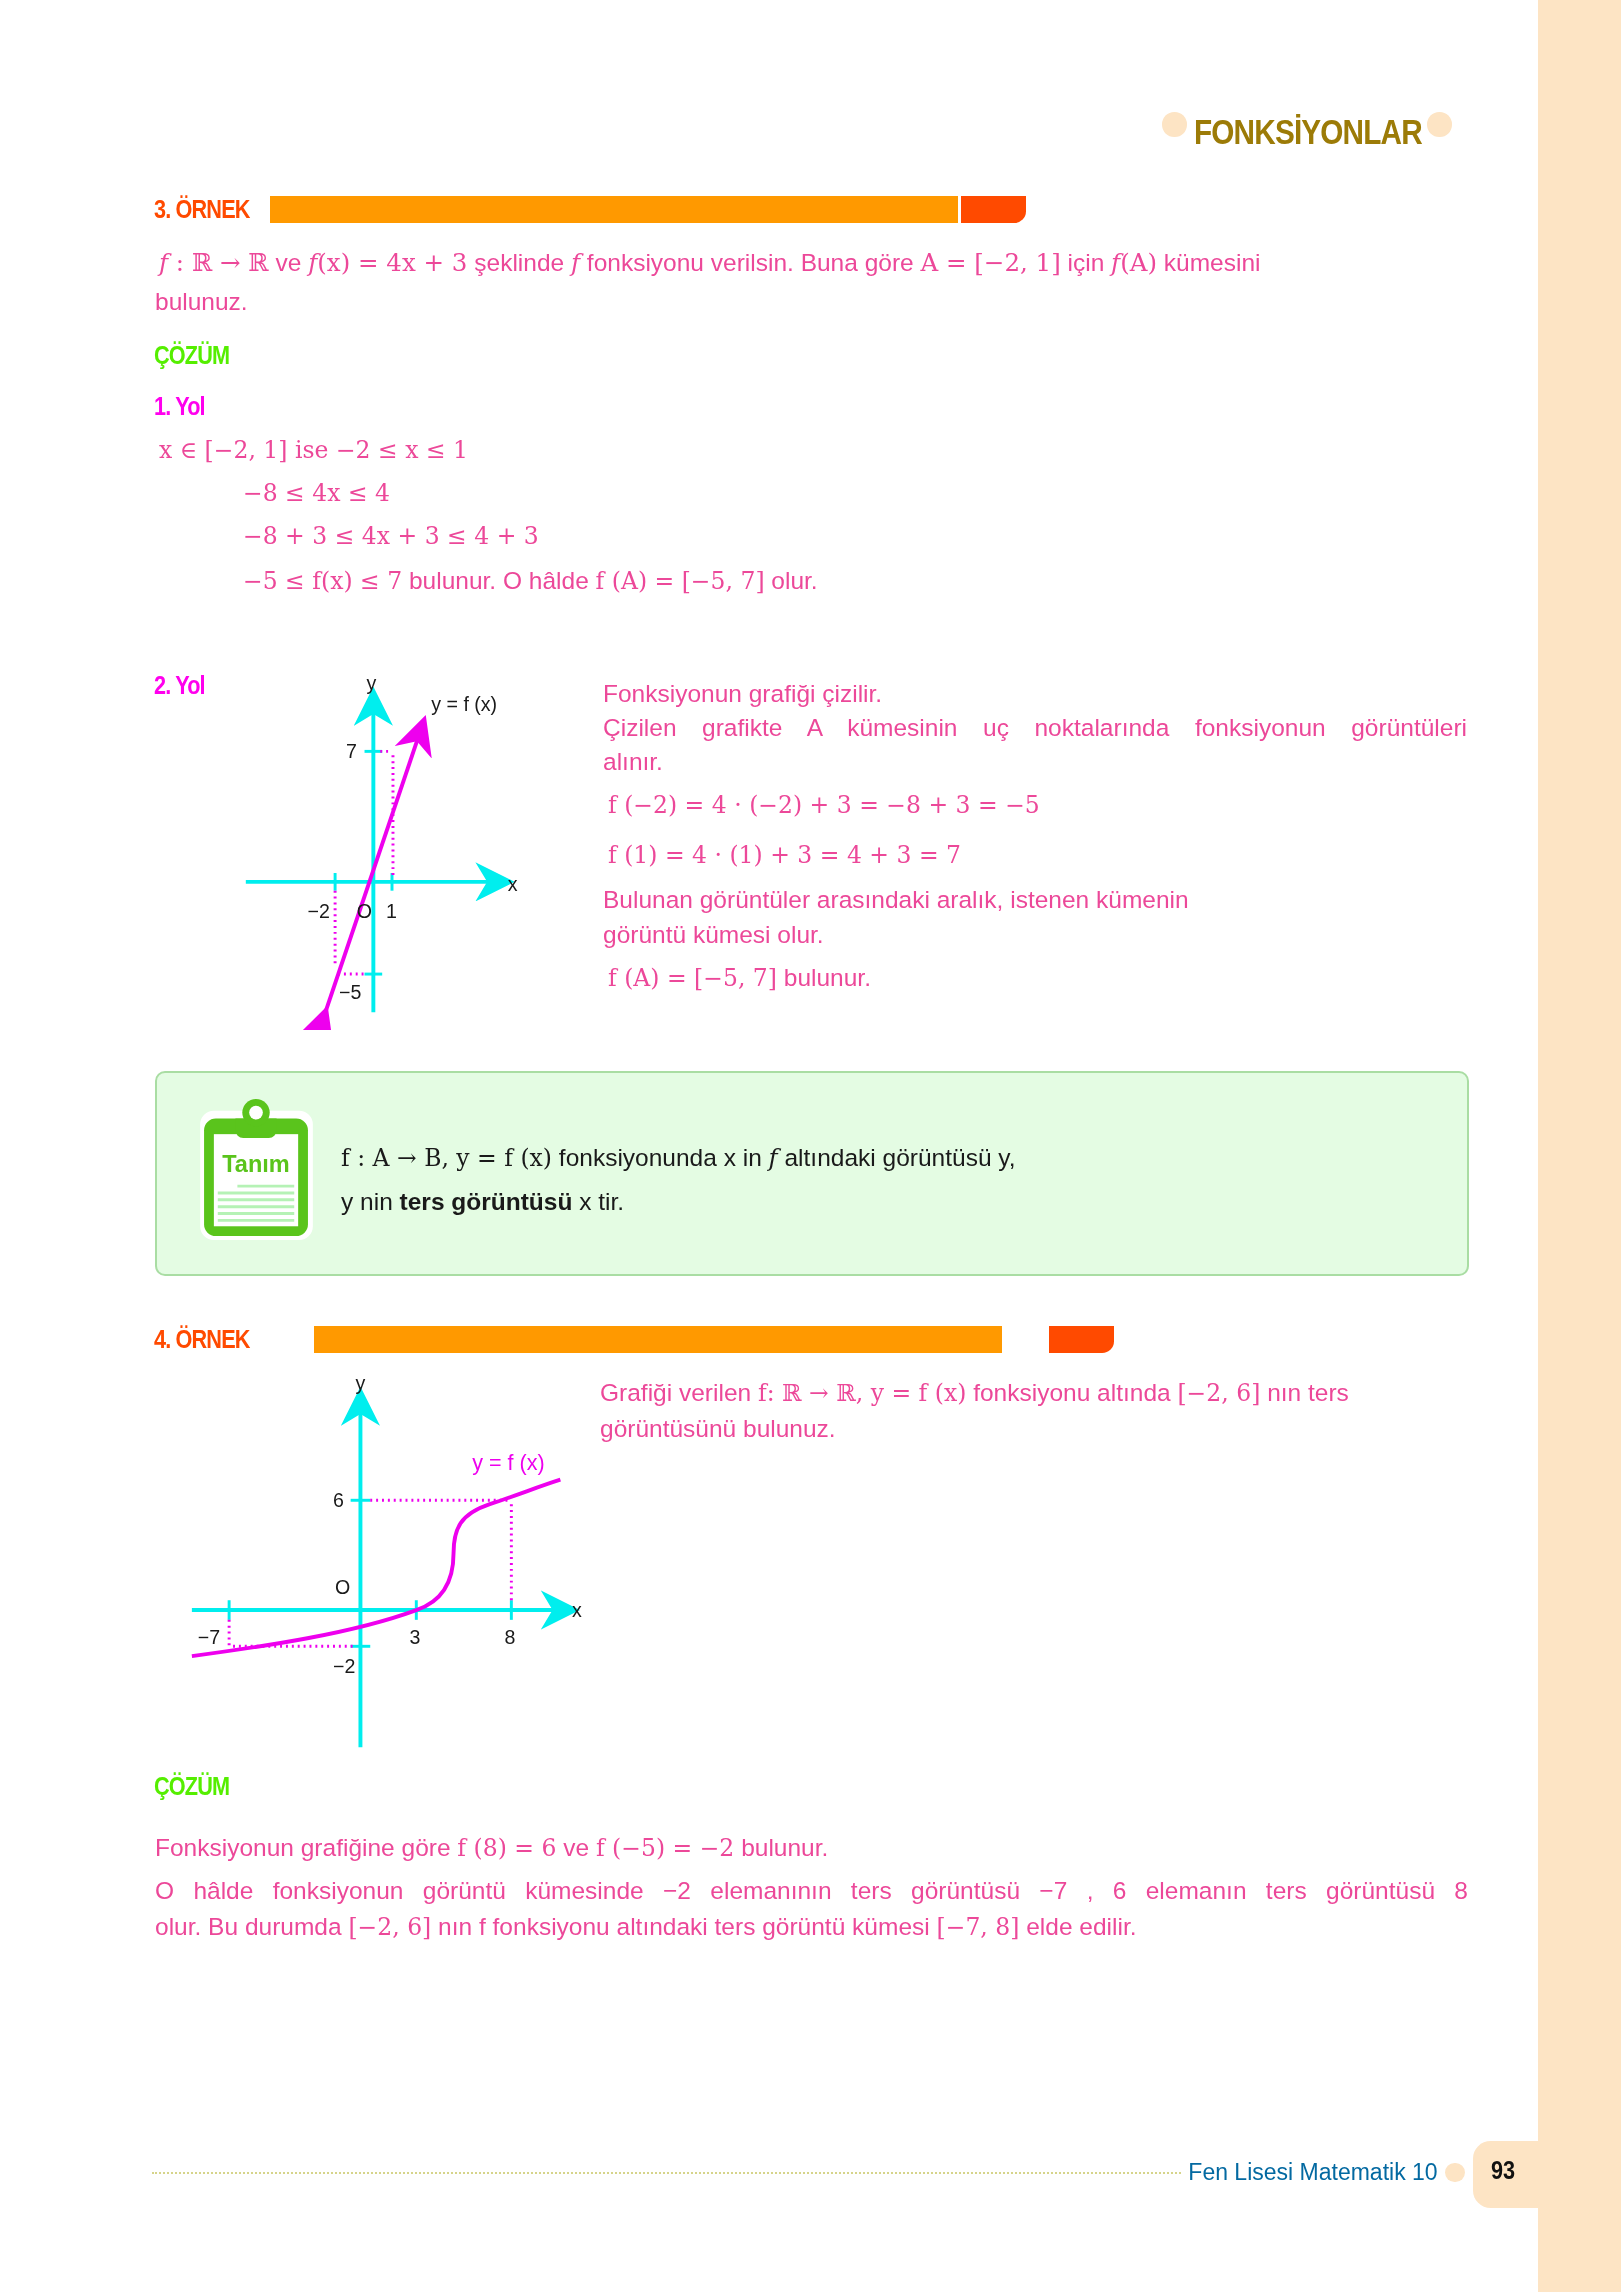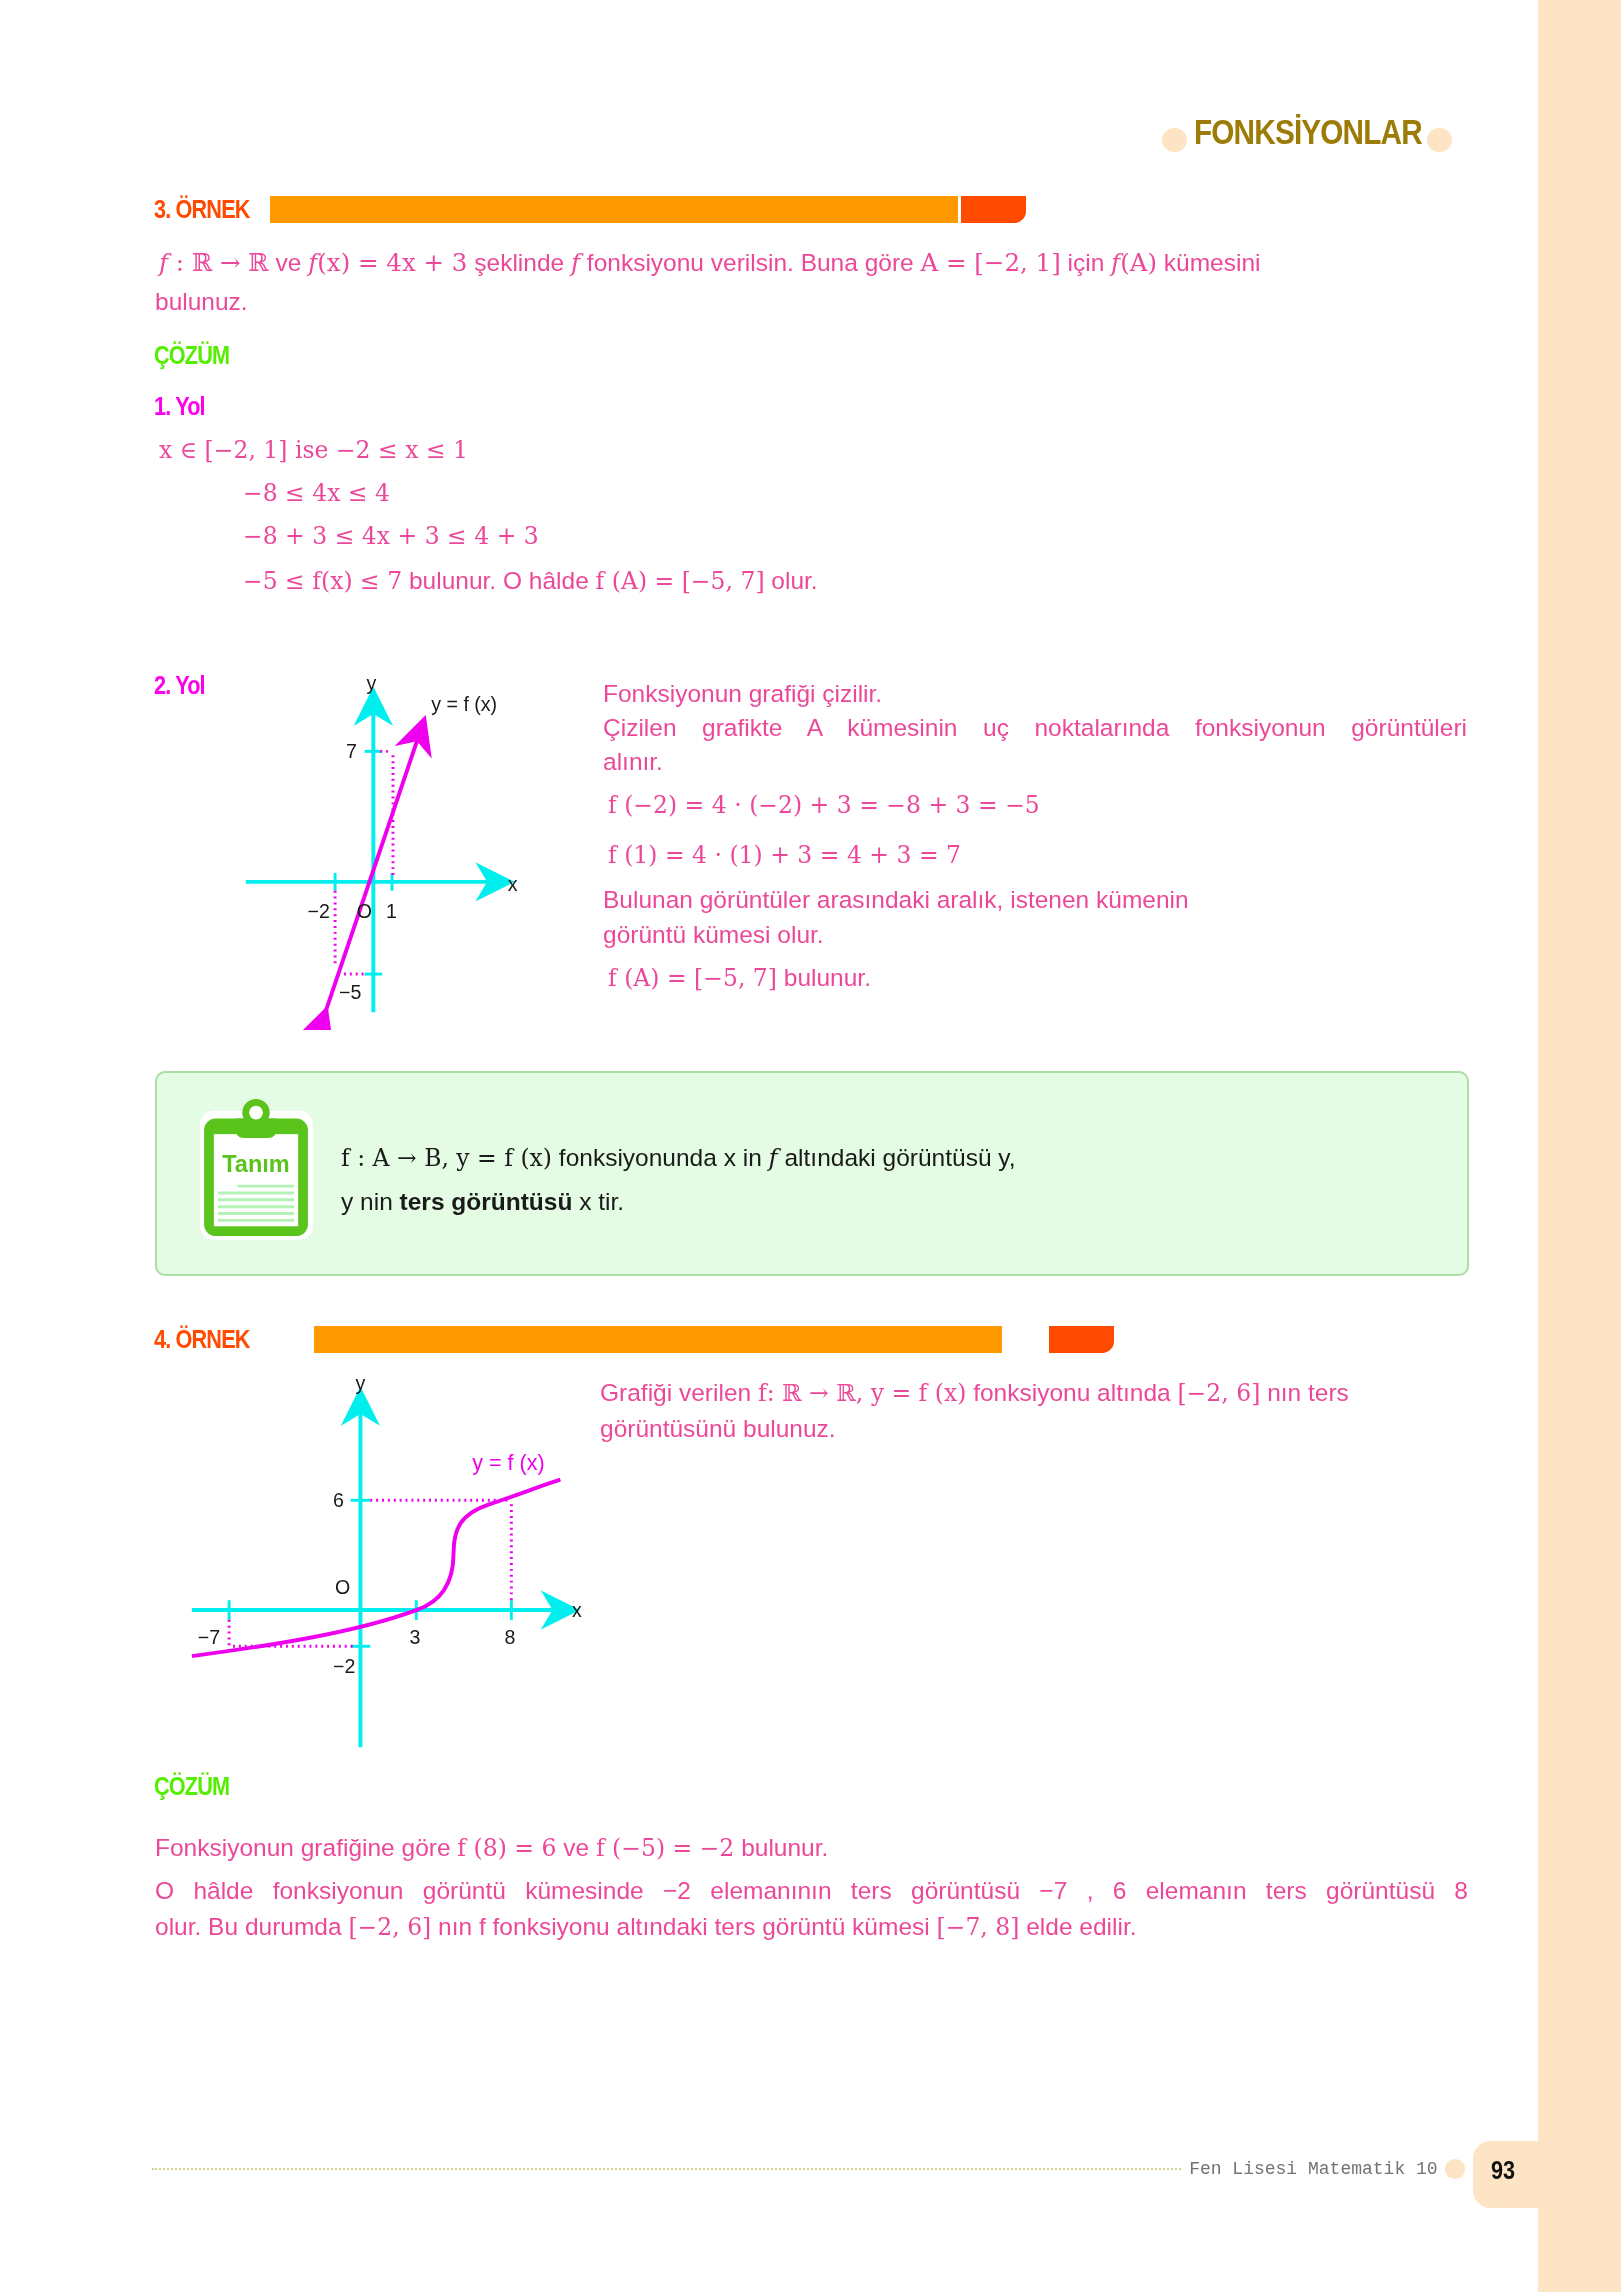--- a/index.html
+++ b/index.html
@@ -4,21 +4,21 @@
 <style>
   html, body { margin: 0; padding: 0; }
   body {
     width: 1621px; height: 2293px; position: relative; overflow: hidden;
     background: #ffffff;
     font-family: "Liberation Sans", sans-serif;
     color: #1a1a1a;
   }
   .side-strip { position: absolute; left: 1538px; top: 0; width: 83px; height: 2293px; background: #fde4c4; }
 
-  .chapter-title { position: absolute; top: 112px; left: 1162px; display: flex; align-items: flex-end; gap: 7.8px; }
+  .chapter-title { position: absolute; top: 112px; left: 1162px; display: flex; align-items: flex-start; gap: 7.8px; }
   .dot { width: 24.5px; height: 24.5px; border-radius: 50%; background: #fde4c4; display: inline-block; }
   .chapter-title .label { font-family: "Liberation Sans", sans-serif; font-weight: bold; font-size: 35px; color: #9c7b07; letter-spacing: -1px; transform: scaleX(0.85); transform-origin: left; display: inline-block; width: 225px; }
 
   .example-head { position: absolute; left: 154px; display: flex; align-items: center; height: 29px; }
   .example-head .label { font-weight: bold; font-size: 25.5px; color: #ff4a00; letter-spacing: -1px; transform: scaleX(0.85); transform-origin: left; width: 116px; display: inline-block; }
   .bar-main { width: 688px; height: 26.5px; background: #ff9900; }
   .bar-end { width: 65px; height: 26.5px; background: #ff4a00; margin-left: 2.9px; border-bottom-right-radius: 11.8px; }
 
   .text { position: absolute; font-family: "Liberation Sans", sans-serif; font-size: 24.5px; line-height: 36px; color: #ec4899; }
   .math { font-family: "DejaVu Serif", serif; }
@@ -31,21 +31,21 @@
     background: #e4fce3; border: 2.9px solid #a9dda3; border-radius: 10px;
   }
   .clipboard { position: absolute; left: 43px; top: 19.6px; }
   .def-text { position: absolute; left: 184px; top: 63px; font-size: 24.5px; line-height: 43px; }
   .def-text b { font-weight: bold; }
 
   svg text { font-family: "Liberation Sans", sans-serif; }
 
   .footer { position: absolute; top: 2159px; left: 152px; width: 1313px; display: flex; align-items: center; }
   .footer .dots { flex: 1; border-top: 2.9px dotted #d6d48a; height: 0; margin-right: 7.8px; }
-  .footer .book { font-size: 18px; color: #737373; margin-right: 7.8px; font-family: Liberation Mono, monospace; }
+  .footer .book { font-size: 23px; color: #0369a1; margin-right: 7.8px; }
   .page-tab { position: absolute; left: 1473px; top: 2141px; width: 78px; height: 67px; background: #fde4c4; border-radius: 17.6px 0 0 17.6px; }
   .page-num { position: absolute; left: 1491px; top: 2156px; font-weight: bold; font-size: 25.5px; color: #111; transform: scaleX(0.85); transform-origin: left; }
 </style>
 </head>
 <body>
 
 <div class="side-strip"></div>
 
 <div class="chapter-title">
   <span class="dot"></span>

